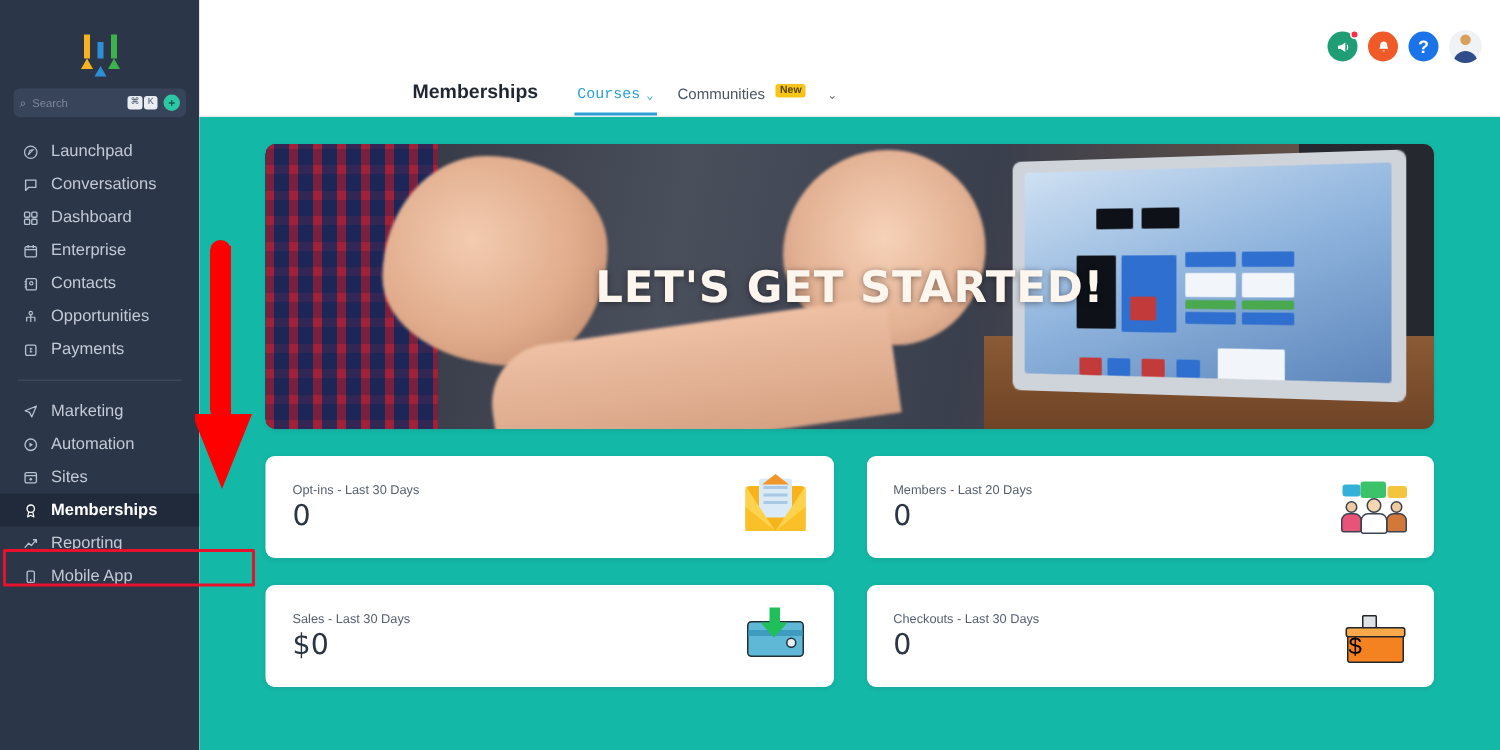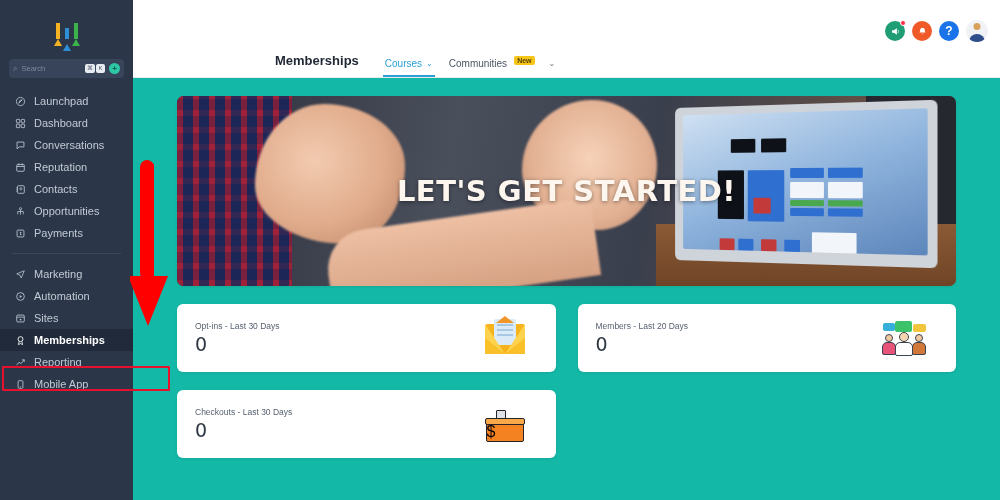--- a/index.html
+++ b/index.html
@@ -114,21 +114,21 @@
     position:absolute; left:142px; bottom:0;
     display:flex; align-items:flex-end; gap:0;
     height: 36px;
   }
   .page-title { font-size:13px; font-weight:bold; color:#1f2733; margin-right:18px; padding-bottom:9px; }
   .tab {
     display:flex; align-items:center; gap:4px;
     font-size:10px; color:#4b5563; padding: 0 8px 8px 8px;
     cursor:pointer; position:relative; white-space:nowrap;
   }
-  .tab.active { color:#2a9fd6; }
+  .tab.active { color:#2a9fd6;font-family:Liberation Mono, monospace; }
   .tab.active:after {
     content:""; position:absolute; left:6px; right:6px; bottom:0; height:2px; background:#2a9fd6;
   }
   .tab .chev { font-size:8px; color:#6b7280; }
   .tab.active .chev { color:#2a9fd6; }
   .badge-new {
     background:#f5c518; color:#5a4300; font-size:7px; font-weight:bold;
     border-radius:2px; padding:1px 3px; margin-left:3px; position:relative; top:-3px;
   }
 
@@ -180,21 +180,21 @@
     letter-spacing:.5px; text-shadow: 0 1px 4px rgba(0,0,0,.45);
     font-family: "DejaVu Sans", sans-serif;
   }
 
   
   .cards { display:grid; grid-template-columns: 1fr 1fr; gap: 18px 22px; margin-top: 18px; }
   .card {
     background:#ffffff; border-radius:6px; height:68px;
     box-shadow: 0 1px 3px rgba(25,40,70,.10);
     display:flex; align-items:center; justify-content:space-between;
-    padding: 0 28px 0 18px; position:relative;
+    padding: 0 16px 0 18px; position:relative;
   }
   .card-label { font-size:8.5px; color:#555f6e; margin-bottom:3px; }
   .card-value { font-size:19px; color:#2c3542; line-height:21px; font-family:"DejaVu Sans", sans-serif; }
   .card-ico { width:46px; height:40px; position:relative; flex:0 0 46px; }
 
   
   .env { position:absolute; left:3px; top:6px; width:40px; height:30px; }
   .env-back { position:absolute; inset:0; background:#f6b31c; border-radius:3px; }
   .env-paper{ position:absolute; left:9px; top:-5px; width:22px; height:26px; background:#dbeaf7; border-radius:2px 2px 0 0;}
   .env-paper i{ position:absolute; left:3px; width:16px; height:2px; background:#a8c8e4; display:block;}
@@ -270,46 +270,46 @@
               <circle cx="8" cy="8" r="6" fill="none" stroke="#b8c1cf" stroke-width="1.2"></circle>
               <path d="M5.5 10.5 L10.5 5.5 M10.5 5.5 l-3.2 .6 l-1.8 4.4 z" fill="none" stroke="#b8c1cf" stroke-width="1"></path>
             </svg>
         </span>
         <span>Launchpad</span>
       </div>
 
       <div class="nav-item">
         <span class="nav-ico">
           <svg width="11" height="11" viewBox="0 0 16 16">
+              <path d="M3 3h10v7H6l-3 3z" fill="none" stroke="#b8c1cf" stroke-width="1.3" stroke-linejoin="round"></path>
+            </svg>
+        </span>
+        <span>Conversations</span>
+      </div>
+
+      <div class="nav-item">
+        <span class="nav-ico">
+          <svg width="11" height="11" viewBox="0 0 16 16">
               <rect x="2" y="2" width="5" height="5" rx="1" fill="none" stroke="#b8c1cf" stroke-width="1.3"></rect>
               <rect x="9" y="2" width="5" height="5" rx="1" fill="none" stroke="#b8c1cf" stroke-width="1.3"></rect>
               <rect x="2" y="9" width="5" height="5" rx="1" fill="none" stroke="#b8c1cf" stroke-width="1.3"></rect>
               <rect x="9" y="9" width="5" height="5" rx="1" fill="none" stroke="#b8c1cf" stroke-width="1.3"></rect>
             </svg>
         </span>
         <span>Dashboard</span>
       </div>
 
       <div class="nav-item">
         <span class="nav-ico">
           <svg width="11" height="11" viewBox="0 0 16 16">
-              <path d="M3 3h10v7H6l-3 3z" fill="none" stroke="#b8c1cf" stroke-width="1.3" stroke-linejoin="round"></path>
-            </svg>
-        </span>
-        <span>Conversations</span>
-      </div>
-
-      <div class="nav-item">
-        <span class="nav-ico">
-          <svg width="11" height="11" viewBox="0 0 16 16">
               <rect x="2.5" y="3.5" width="11" height="10" rx="1.5" fill="none" stroke="#b8c1cf" stroke-width="1.3"></rect>
               <path d="M2.5 6.5h11M5.5 2v3M10.5 2v3" stroke="#b8c1cf" stroke-width="1.3"></path>
             </svg>
         </span>
-        <span>Reputation</span>
+        <span>Enterprise</span>
       </div>
 
       <div class="nav-item">
         <span class="nav-ico">
           <svg width="11" height="11" viewBox="0 0 16 16">
               <rect x="3.5" y="2.5" width="10" height="11" rx="1.5" fill="none" stroke="#b8c1cf" stroke-width="1.3"></rect>
               <path d="M2 5.5h2M2 8h2M2 10.5h2" stroke="#b8c1cf" stroke-width="1.2"></path>
               <circle cx="8.5" cy="7" r="1.6" fill="none" stroke="#b8c1cf" stroke-width="1.1"></circle>
             </svg>
         </span>
@@ -520,20 +520,34 @@
               <span class="p-head" style="left:3px;top:13px;width:8px;height:8px;background:#f0c9a0;border:1px solid #3b4350;"></span>
               <span class="p-body" style="left:0px;top:21px;width:14px;height:13px;background:#e8537a;border:1px solid #3b4350;"></span>
               <span class="p-head" style="left:33px;top:13px;width:8px;height:8px;background:#f0c9a0;border:1px solid #3b4350;"></span>
               <span class="p-body" style="left:30px;top:21px;width:14px;height:13px;background:#d2793a;border:1px solid #3b4350;"></span>
               <span class="p-head" style="left:17px;top:11px;width:10px;height:10px;background:#f6d6b0;border:1px solid #3b4350;"></span>
               <span class="p-body" style="left:13px;top:21px;width:18px;height:14px;background:#ffffff;border:1px solid #3b4350;"></span>
             </div>
           </div>
         </div>
 
+        <div class="card">
+          <div>
+            <div class="card-label">Sales - Last 30 Days</div>
+            <div class="card-value">$0</div>
+          </div>
+          <div class="card-ico">
+            <div class="wal">
+                <div class="wal-strip"></div>
+                <div class="wal-btn"></div>
+              </div>
+            <div class="dl-arrow-stem"></div>
+            <div class="dl-arrow-head"></div>
+          </div>
+        </div>
 
         <div class="card">
           <div>
             <div class="card-label">Checkouts - Last 30 Days</div>
             <div class="card-value">0</div>
           </div>
           <div class="card-ico">
             <div class="reg">
               <div class="reg-dsp"></div>
               <div class="reg-body">

